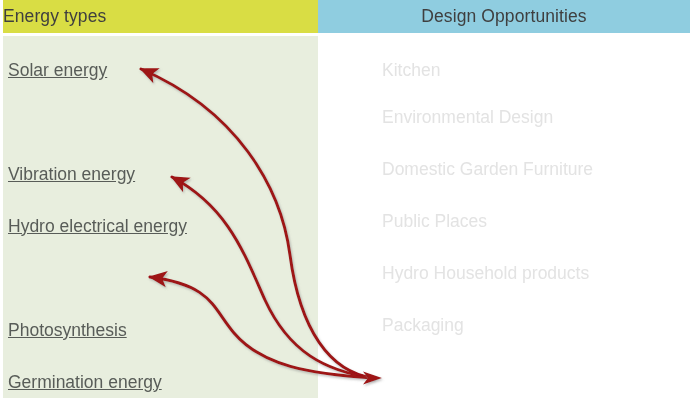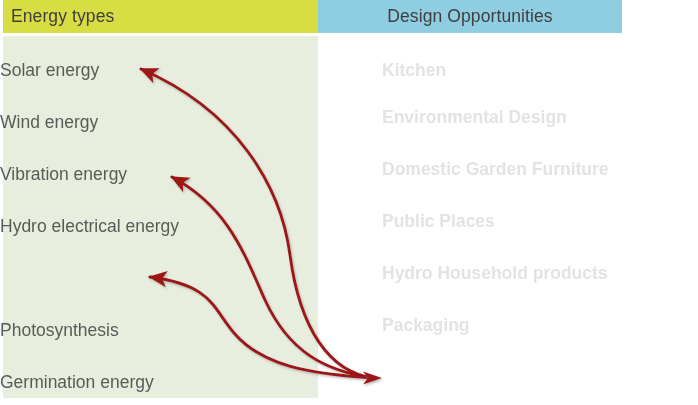--- a/index.html
+++ b/index.html
@@ -24,25 +24,24 @@
     top: 0;
     height: 33px;
     display: flex;
     align-items: center;
     box-sizing: border-box;
   }
   #header-energy {
     left: 3px;
     width: 315px;
     background: #d9dd44;
-    padding-left: 8px;
   }
   #header-design {
     left: 318px;
-    width: 304px;
+    width: 372px;
     background: #8fcde0;
     justify-content: center;
   }
   .header-label {
     font-size: 17.5px;
     color: #3f3f3f;
     letter-spacing: 0.1px;
     white-space: nowrap;
   }
 
@@ -67,29 +66,29 @@
   
   .row {
     position: absolute;
     left: 0;
     height: 26px;
     display: flex;
     align-items: center;
     white-space: nowrap;
   }
   .energy-row {
-    padding-left: 0;
+    padding-left: 8px;
     font-size: 17.5px;
     color: #585c58;
+    text-decoration: underline;
   }
   .design-row {
     padding-left: 62px;
     font-size: 17.5px;
     color: #e3e3e3;
-    font-weight: bold;
   }
   .design-row.highlight {
     color: #a10f10;
     font-weight: 500;
   }
 
   
   #arrows {
     position: absolute;
     left: 0;
@@ -121,23 +120,20 @@
   <div class="header-bar" id="header-design">
     <span class="header-label">Design Opportunities</span>
   </div>
 
   <div class="panel" id="panel-energy"></div>
 
   <div class="panel" id="panel-design"></div>
 
   <div class="row energy-row" style="top:57px">
       <span>Solar energy</span>
-    </div>
-  <div class="row energy-row" style="top:109px">
-      <span>Wind energy</span>
     </div>
   <div class="row energy-row" style="top:161px">
       <span>Vibration energy</span>
     </div>
   <div class="row energy-row" style="top:213px">
       <span>Hydro electrical energy</span>
     </div>
   <div class="row energy-row" style="top:317px">
       <span>Photosynthesis</span>
     </div>

